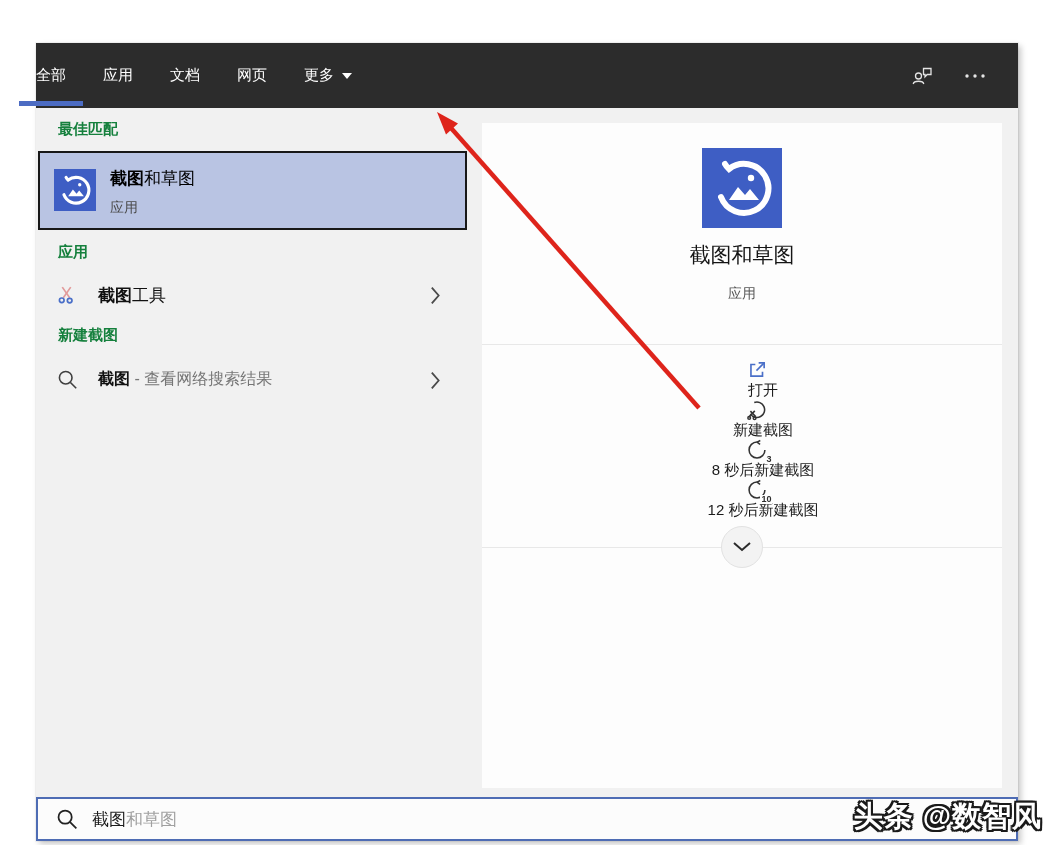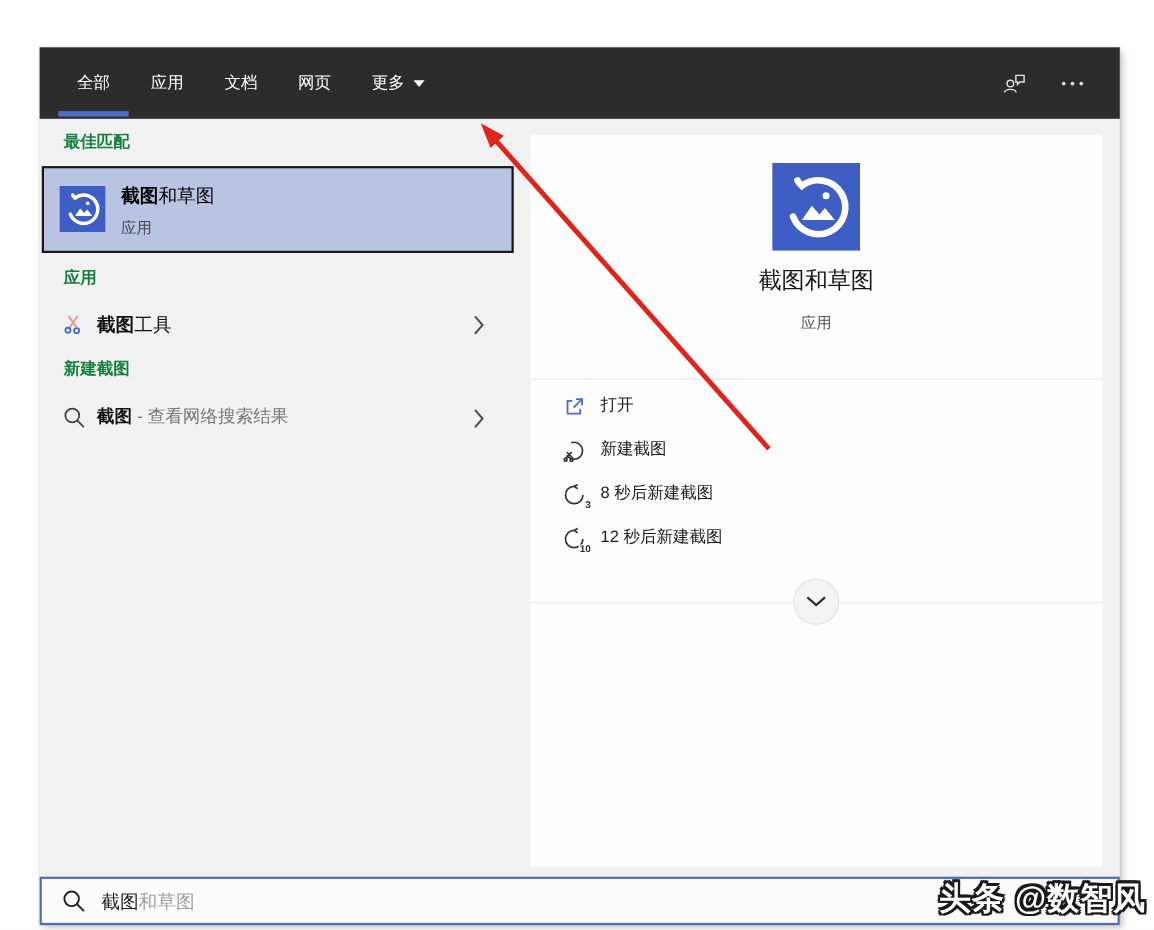--- a/index.html
+++ b/index.html
@@ -6,53 +6,53 @@
   html,body { width:1049px; height:845px; background:#ffffff; overflow:hidden;
     font-family:"Liberation Sans","DejaVu Sans",sans-serif; }
   .page { position:relative; width:1049px; height:845px; }
 
   
   .win { position:absolute; left:36px; top:43px; width:982px; height:798px;
     background:#f1f1f1; box-shadow:3px 3px 6px rgba(0,0,0,.22), 0 0 0 1px rgba(0,0,0,.04); }
 
   
   .hdr { position:absolute; left:0; top:0; width:100%; height:65px; background:#2c2c2c;
-    display:flex; align-items:center; padding-left:34px; }
+    display:flex; align-items:center; }
   .tab { position:relative; height:100%; display:flex; align-items:center;
     color:#ffffff; font-size:15px; margin-right:37px; cursor:default; }
   .tab.active::after { content:""; position:absolute; left:-17px; right:-17px; bottom:2px;
     height:5px; background:#4c6cc3; }
   .tab .caret { display:inline-block; margin-left:8px; width:0; height:0;
     border-left:5px solid transparent; border-right:5px solid transparent; border-top:6px solid #fff; }
   .hdr-icons { position:absolute; right:32px; top:0; height:65px; display:flex; align-items:center; gap:30px; }
 
   
   .sec-h { position:absolute; font-size:15px; font-weight:700; color:#15803d; left:22px; }
   .best-item { position:absolute; left:2px; top:108px; width:429px; height:79px;
     background:#b9c4e3; border:2px solid #181818; }
   .best-item .appico { position:absolute; left:14px; top:16px; width:42px; height:42px; }
   .best-item .t { position:absolute; left:70px; top:14px; font-size:17px; color:#000; }
   .best-item .s { position:absolute; left:70px; top:46px; font-size:14px; color:#4a4a4a; }
   .rail-row { position:absolute; left:0; width:446px; height:42px; }
   .rail-row .ric { position:absolute; left:21px; top:10px; }
-  .rail-row .rt { position:absolute; left:52px; top:9px; font-size:17px; color:#111; white-space:nowrap; }
+  .rail-row .rt { position:absolute; left:62px; top:9px; font-size:17px; color:#111; white-space:nowrap; }
   .rail-row .chev { position:absolute; left:394px; top:11px; }
   .b { font-weight:700; }
   .muted { color:#767676; font-weight:400;margin-top:24px; }
 
   
   .card { position:absolute; left:446px; top:80px; width:520px; height:665px; background:#fdfdfd; }
   .card .bigico { position:absolute; left:220px; top:25px; width:80px; height:80px; }
   .card .title { position:absolute; left:0; top:118px; width:100%; text-align:center;
     font-size:21px; color:#151515; }
   .card .subtitle { position:absolute; left:0; top:162px; width:100%; text-align:center;
     font-size:14px; color:#565656; }
   .divider { position:absolute; left:0; width:100%; height:1px; background:#e8e8e8; }
-  .action { position:absolute; left:0; width:100%; height:40px; display:flex; align-items:flex-start;
-    padding-left:29px; }
+  .action { position:absolute; left:0; width:100%; height:40px; display:flex; align-items:center;
+    padding-left:29px;flex-direction:column; }
   .action .aic { width:22px; height:22px; position:relative; flex:none; }
   .action .al { margin-left:13px; font-size:15px; color:#1b1b1b; }
   .tbadge { position:absolute; right:-4px; bottom:-3px; font-size:9px; font-weight:700; color:#2d2d2d;
     background:#fdfdfd; line-height:1; padding-left:1px; }
   .expand-btn { position:absolute; left:239px; top:403px; width:42px; height:42px; border-radius:50%;
     background:#f3f3f3; border:1px solid #e2e2e2; display:flex; align-items:center; justify-content:center; }
 
   
   .sbar { position:absolute; left:0; top:754px; width:982px; height:44px; background:#fcfcfc;
     border:2px solid #4e6cb4; display:flex; align-items:center; padding-left:18px; }

